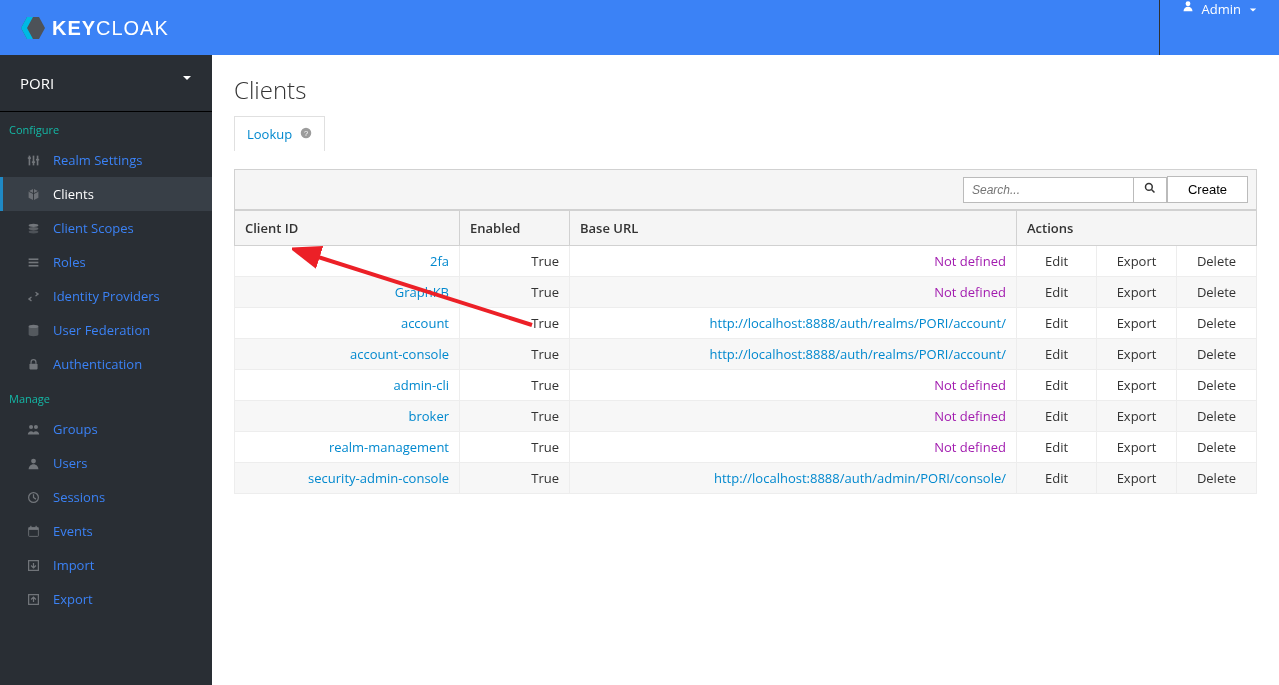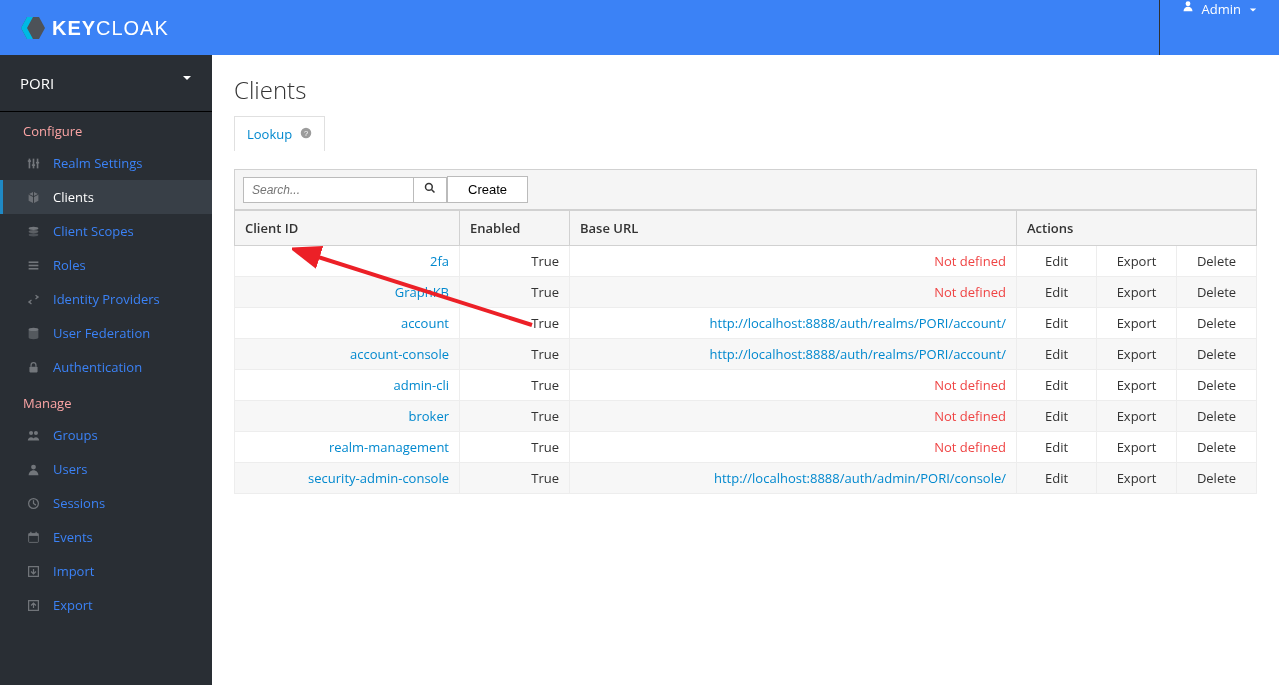--- a/index.html
+++ b/index.html
@@ -7,44 +7,44 @@
 
 .topbar { height: 55px; background: #3b82f6; display: flex; align-items: center; justify-content: space-between; padding: 0 0 0 18px; }
 .logo { display: flex; align-items: center; }
 .logo-svg { height: 30px; }
 .user-menu { color: #fff; padding: 0 22px; height: 55px; display: flex; border-left: 1px solid #303030; cursor: pointer; font-size: 13px; }
 .user-menu .caret { margin-left: 8px; }
 
 .wrap { display: flex; min-height: calc(100vh - 55px); }
 .sidebar { width: 212px; background: #292e34; color: #dbdada; display: flex; flex-direction: column; }
 .realm-select { padding: 18px 20px; font-size: 15px; color: #fff; display: flex; justify-content: space-between; align-items: flex-start; border-bottom: 1px solid #000; cursor: pointer; }
-.side-section-label { padding: 10px 23px 6px; color: #fca5a5; font-size: 13px; }
+.side-section-label { padding: 10px 9px 6px; color: #14b8a6; font-size: 11px; }
 .side-item { display: flex; align-items: center; padding: 8px 20px; color: #3b82f6; cursor: pointer; font-size: 13px; border-left: 3px solid transparent; }
 .side-item.active { background: #383f47; border-left-color: #1f89c5; color: #fff; }
 .side-icon { width: 20px; margin-right: 10px; color: #72767b; display: inline-flex; justify-content: center; font-size: 13px; }
 
 .content { flex: 1; background: #fff; padding: 18px 22px; }
 h1.page-title { font-size: 24px; font-weight: 300; color: #333; margin-bottom: 10px; }
 
 .tabs { border: 1px solid #e0e0e0; border-bottom: none; display: inline-flex; margin-bottom: 18px; background: #fff; }
 .tab { padding: 8px 12px; color: #0088ce; cursor: pointer; text-align: center; }
 .tab .q { color: #9c9c9c; margin-left: 4px; }
 
-.toolbar { background: #f5f5f5; border: 1px solid #d1d1d1; padding: 6px 8px; display: flex; justify-content: flex-start; align-items: center; }
+.toolbar { background: #f5f5f5; border: 1px solid #d1d1d1; padding: 6px 8px; display: flex; justify-content: flex-end; align-items: center; }
 .search-group { display: flex; }
 .search-input { width: 170px; padding: 5px 8px; border: 1px solid #bbb; border-right: none; font-size: 12px; font-style: italic; color: #999; }
 .search-btn { border: 1px solid #bbb; background: #fff; padding: 0 10px; cursor: pointer; }
 .create-btn { border: 1px solid #bbb; background: #fff; padding: 5px 20px; cursor: pointer; font-size: 13px; }
 
 table { width: 100%; border-collapse: collapse; border: 1px solid #d1d1d1; border-top: none; }
 th { text-align: left; padding: 8px 10px; background: #f5f5f5; border: 1px solid #d1d1d1; font-weight: 600; font-size: 13px; }
 td { padding: 6px 10px; border: 1px solid #ededed; font-size: 13px; text-align: right; }
 tbody tr:nth-child(even) { background: #f7f7f7; }
 .link { color: #0088ce; cursor: pointer; }
-.muted { color: #ef4444; }
+.muted { color: #a21caf; }
 .action-cell { text-align: center; cursor: pointer; width: 80px; }
 
 .arrow-annotation { position: absolute; pointer-events: none; }
 </style>
 </head>
 <body>
 
 <div class="topbar">
   <div class="logo">
     <svg class="logo-svg" viewBox="0 0 180 30">

